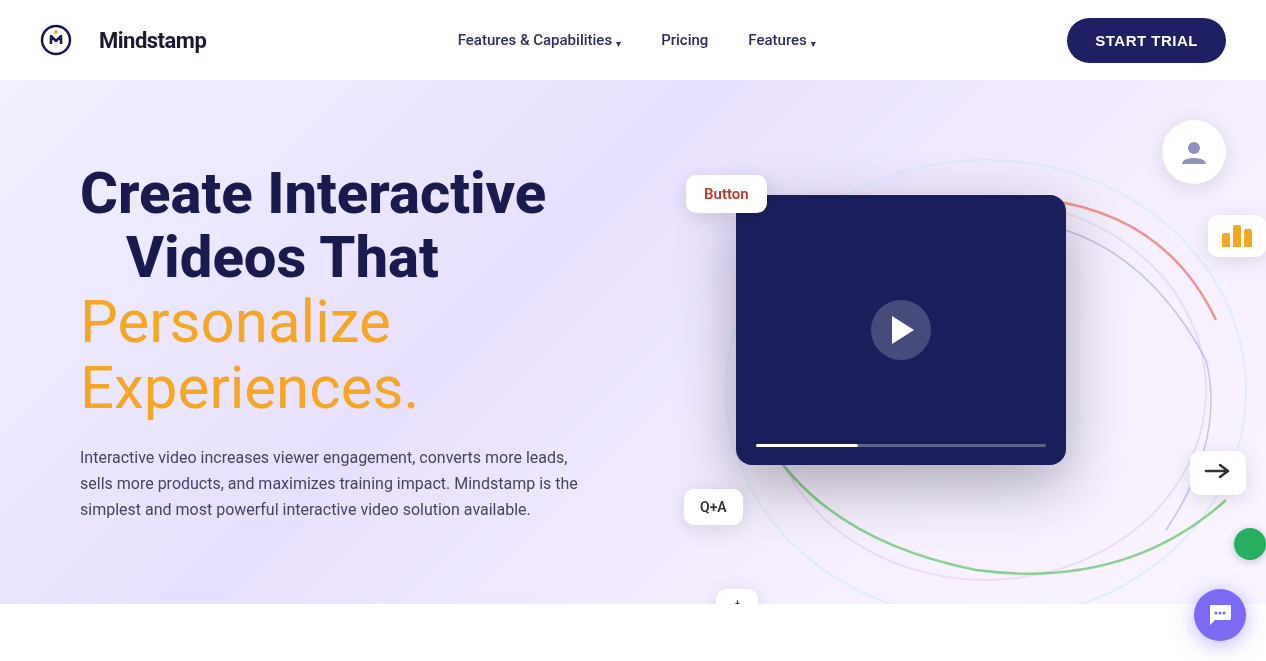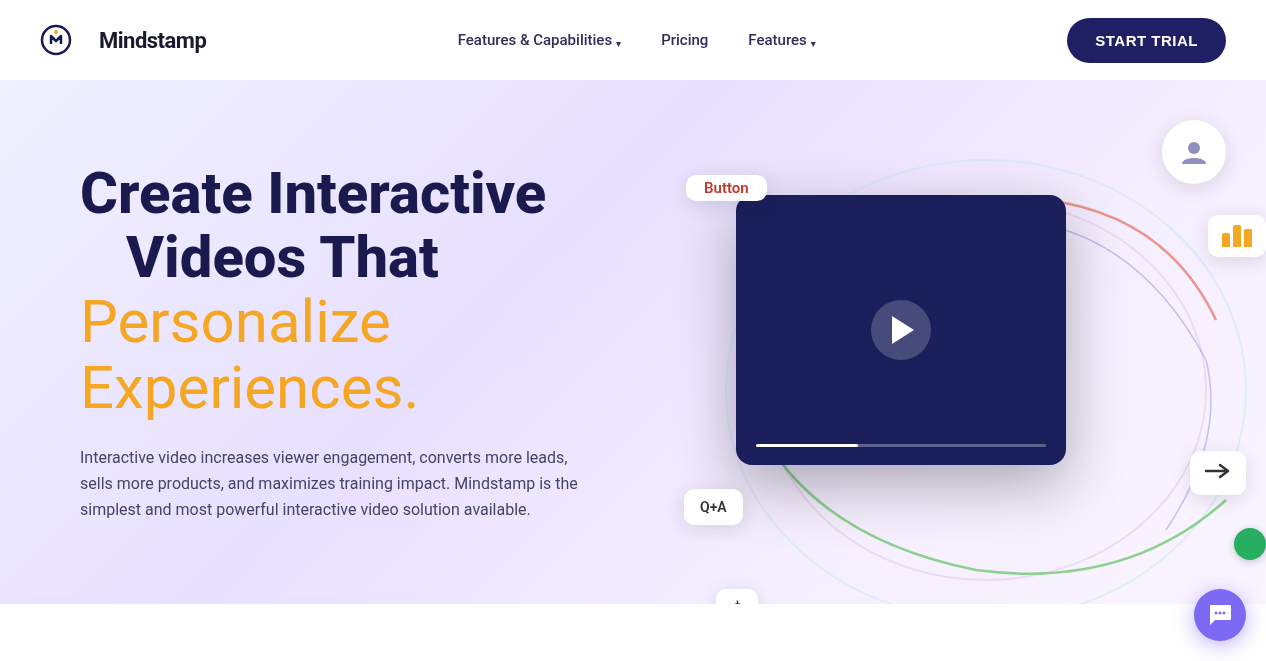--- a/index.html
+++ b/index.html
@@ -209,21 +209,21 @@
       border-radius: 2px;
     }
 
     
     .floating-button-badge {
       position: absolute;
       top: 75px;
       left: 20px;
       background: white;
       border-radius: 10px;
-      padding: 4px 18px;
+      padding: 10px 18px;
       font-size: 15px;
       font-weight: 600;
       color: #c0392b;
       box-shadow: 0 4px 20px rgba(0,0,0,0.12);
     }
 
     .floating-qa-badge {
       position: absolute;
       bottom: 135px;
       left: 18px;

